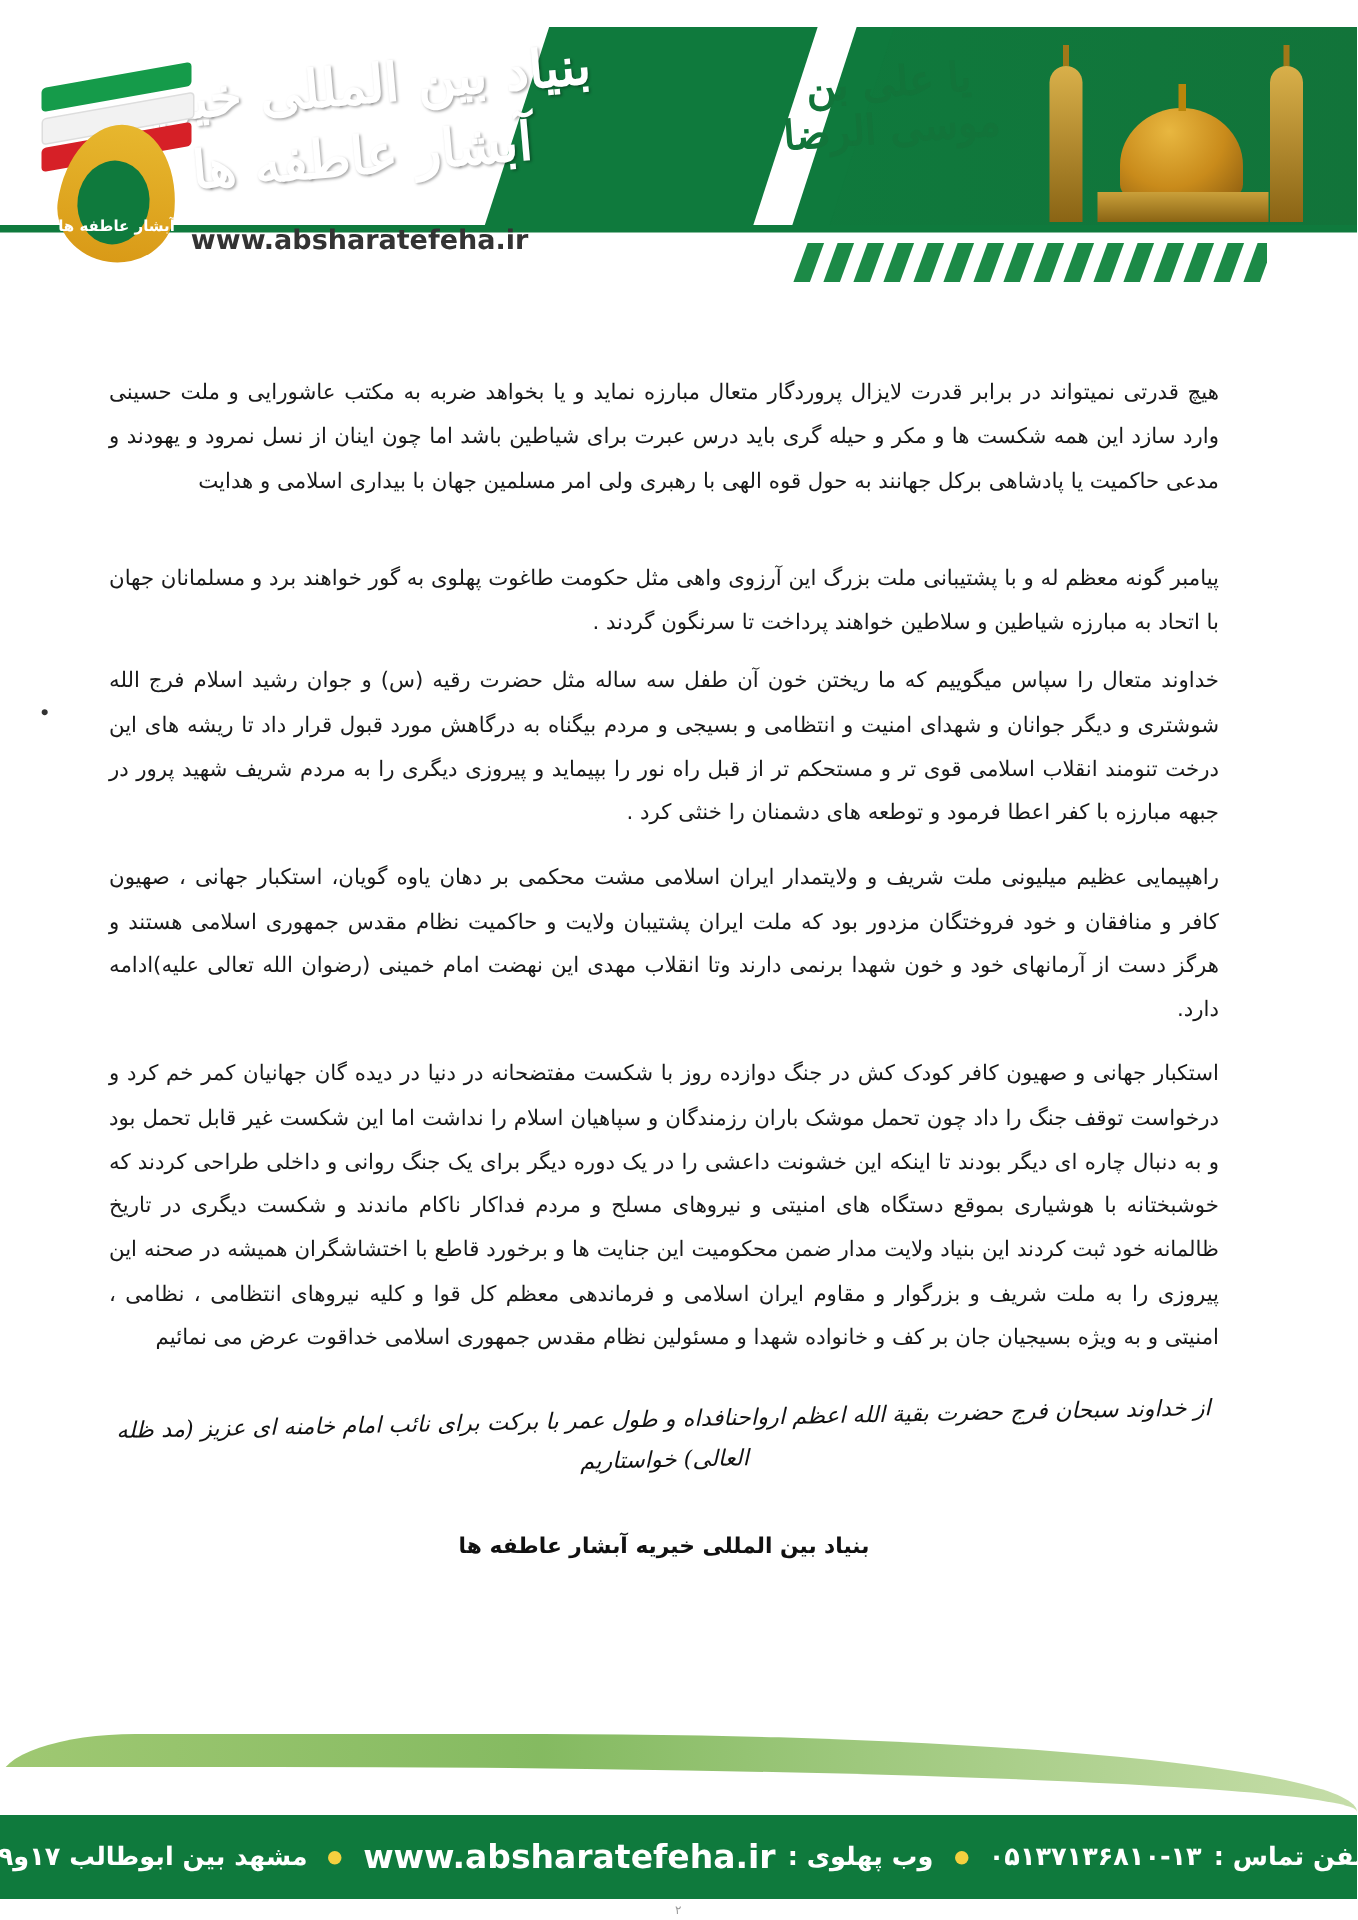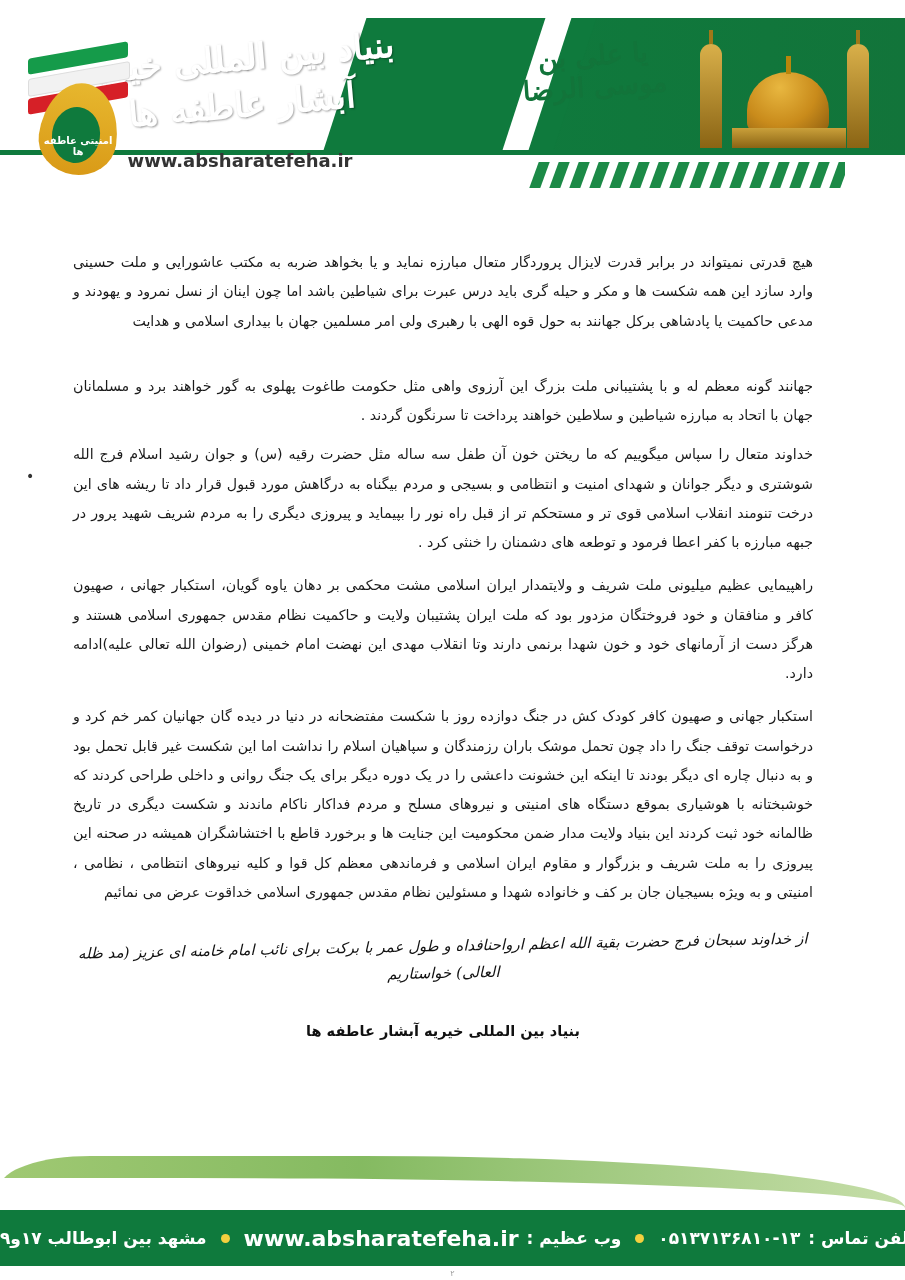--- a/index.html
+++ b/index.html
@@ -390,21 +390,21 @@
 
     <div class="brand-title">بنیاد بین المللی خیریه آبشار عاطفه ها</div>
     <div class="brand-url">www.absharatefeha.ir</div>
 
     <div class="logo">
       <div class="flag f1"></div>
       <div class="flag f2"></div>
       <div class="flag f3"></div>
       <div class="drop"></div>
       <div class="drop-inner"></div>
-      <div class="logo-text">امنیتی عاطفه ها</div>
+      <div class="logo-text">آبشار عاطفه ها</div>
     </div>
 
     <div class="hatch-band">
       <i style="right:0px"></i>
         <i style="right:20px"></i>
         <i style="right:40px"></i>
       <i style="right:60px"></i>
         <i style="right:80px"></i>
         <i style="right:100px"></i>
       <i style="right:120px"></i>
@@ -415,40 +415,40 @@
         <i style="right:220px"></i>
       <i style="right:240px"></i>
         <i style="right:260px"></i>
         <i style="right:280px"></i>
       <i style="right:300px"></i>
     </div>
   </div>
 
   <div class="content">
     <p class="para tight">هیچ قدرتی نمیتواند در برابر قدرت لایزال پروردگار متعال مبارزه نماید و یا بخواهد ضربه به مکتب عاشورایی و ملت حسینی وارد سازد این همه شکست ها و مکر و حیله گری باید درس عبرت برای شیاطین باشد اما چون اینان از نسل نمرود و یهودند و مدعی حاکمیت یا پادشاهی برکل جهانند به حول قوه الهی با رهبری ولی امر مسلمین جهان با بیداری اسلامی و هدایت</p>
-    <p class="para tight">جهانند گونه معظم له و با پشتیبانی ملت بزرگ این آرزوی واهی مثل حکومت طاغوت پهلوی به گور خواهند برد و مسلمانان جهان با اتحاد به مبارزه شیاطین و سلاطین خواهند پرداخت تا سرنگون گردند .</p>
+    <p class="para tight">پیامبر گونه معظم له و با پشتیبانی ملت بزرگ این آرزوی واهی مثل حکومت طاغوت پهلوی به گور خواهند برد و مسلمانان جهان با اتحاد به مبارزه شیاطین و سلاطین خواهند پرداخت تا سرنگون گردند .</p>
     <p class="para">خداوند متعال را سپاس میگوییم که ما ریختن خون آن طفل سه ساله مثل حضرت رقیه (س) و جوان رشید اسلام فرج الله شوشتری و دیگر جوانان و شهدای امنیت و انتظامی و بسیجی و مردم بیگناه به درگاهش مورد قبول قرار داد تا ریشه های این درخت تنومند انقلاب اسلامی قوی تر و مستحکم تر از قبل راه نور را بپیماید و پیروزی دیگری را به مردم شریف شهید پرور در جبهه مبارزه با کفر اعطا فرمود و توطعه های دشمنان را خنثی کرد .</p>
     <p class="para">راهپیمایی عظیم میلیونی ملت شریف و ولایتمدار ایران اسلامی مشت محکمی بر دهان یاوه گویان، استکبار جهانی ، صهیون کافر و منافقان و خود فروختگان مزدور بود که ملت ایران پشتیبان ولایت و حاکمیت نظام مقدس جمهوری اسلامی هستند و هرگز دست از آرمانهای خود و خون شهدا برنمی دارند وتا انقلاب مهدی این نهضت امام خمینی (رضوان الله تعالی علیه)ادامه دارد.</p>
     <p class="para">استکبار جهانی و صهیون کافر کودک کش در جنگ دوازده روز با شکست مفتضحانه در دنیا در دیده گان جهانیان کمر خم کرد و درخواست توقف جنگ را داد چون تحمل موشک باران رزمندگان و سپاهیان اسلام را نداشت اما این شکست غیر قابل تحمل بود و به دنبال چاره ای دیگر بودند تا اینکه این خشونت داعشی را در یک دوره دیگر برای یک جنگ روانی و داخلی طراحی کردند که خوشبختانه با هوشیاری بموقع دستگاه های امنیتی و نیروهای مسلح و مردم فداکار ناکام ماندند و شکست دیگری در تاریخ ظالمانه خود ثبت کردند این بنیاد ولایت مدار ضمن محکومیت این جنایت ها و برخورد قاطع با اختشاشگران همیشه در صحنه این پیروزی را به ملت شریف و بزرگوار و مقاوم ایران اسلامی و فرماندهی معظم کل قوا و کلیه نیروهای انتظامی ، نظامی ، امنیتی و به ویژه بسیجیان جان بر کف و خانواده شهدا و مسئولین نظام مقدس جمهوری اسلامی خداقوت عرض می نمائیم</p>
 
     <div class="signature-line">از خداوند سبحان فرج حضرت بقیة الله اعظم ارواحنافداه و طول عمر با برکت برای نائب امام خامنه ای عزیز (مد ظله العالی) خواستاریم</div>
     <div class="org-name">بنیاد بین المللی خیریه آبشار عاطفه ها</div>
   </div>
 
   <div class="side-dot">•</div>
 
   <div class="footer-wrap">
     <div class="footer-swoosh"></div>
     <div class="footer-swoosh2"></div>
     <div class="footer-bar">
       <div class="inner">
         <span>تلفن تماس :</span>
         <span>۰۵۱۳۷۱۳۶۸۱۰-۱۳</span>
         <span class="bullet"></span>
-        <span>وب عظیم :</span>
+        <span>وب پهلوی :</span>
         <span class="site">www.absharatefeha.ir</span>
         <span class="bullet"></span>
         <span>مشهد بین ابوطالب ۱۷و۱۹</span>
       </div>
     </div>
     <div class="footer-bottom-strip"></div>
     <div class="page-num">۲</div>
   </div>
 
 </div>

